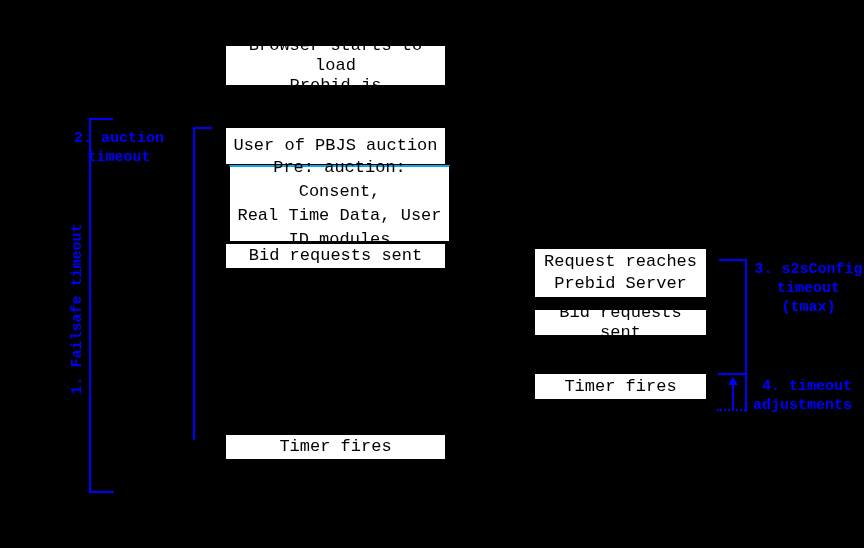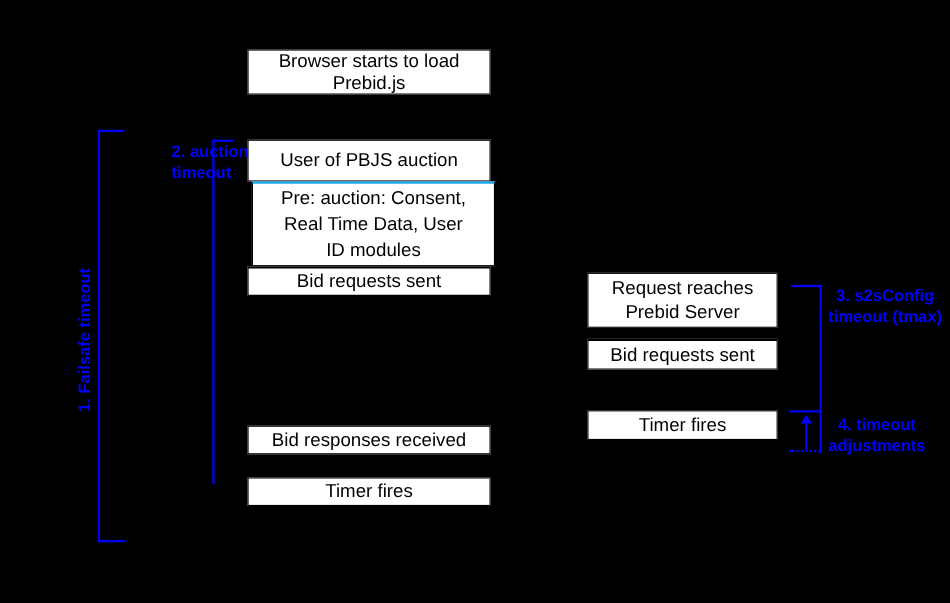--- a/index.html
+++ b/index.html
@@ -6,21 +6,21 @@
     margin: 0;
     padding: 0;
     background: #000;
   }
   .canvas {
     position: relative;
     width: 864px;
     height: 548px;
     background: #000;
     overflow: hidden;
-    font-family: Liberation Sans, sans-serif;
+    font-family: Liberation Mono, monospace;
   }
   
   .box {
     position: absolute;
     background: #fff;
     color: #000;
     border: 1px solid #000;
     box-sizing: border-box;
     display: flex;
     align-items: center;
@@ -43,23 +43,23 @@
 
   
   .label {
     position: absolute;
     color: #0000ff;
     font-weight: bold;
     font-size: 15px;
     line-height: 19px;
     white-space: pre-line;
   }
-  .l-auction    { right: 638px; top: 129px; text-align: left; }
+  .l-auction    { right: 700px; top: 129px; text-align: center; }
   .l-s2s        { left: 753px;  top: 260px; text-align: center; }
-  .l-adjust     { left: 753px;  top: 377px; text-align: center; }
+  .l-adjust     { left: 753px;  top: 377px; text-align: right; }
   .l-failsafe {
     left: 77px;
     top: 309px;
     transform: translate(-50%, -50%) rotate(-90deg);
     white-space: nowrap;
     text-align: center;
   }
 
   
   .bline { position: absolute; background: #0000ff; }
@@ -102,21 +102,20 @@
 Prebid.js</div>
 
   <div class="box b-start">User of PBJS auction</div>
 
   <div class="box b-pre">Pre: auction: Consent,
 Real Time Data, User
 ID modules</div>
 
   <div class="box b-bidreq-l">Bid requests sent</div>
 
-  <div class="box b-bidresp">Bid responses received</div>
 
   <div class="box b-timer-l">Timer fires</div>
 
 
   <div class="box b-request">Request reaches
 Prebid Server</div>
 
   <div class="box b-bidreq-r">Bid requests sent</div>
 
   <div class="box b-timer-r">Timer fires</div>

